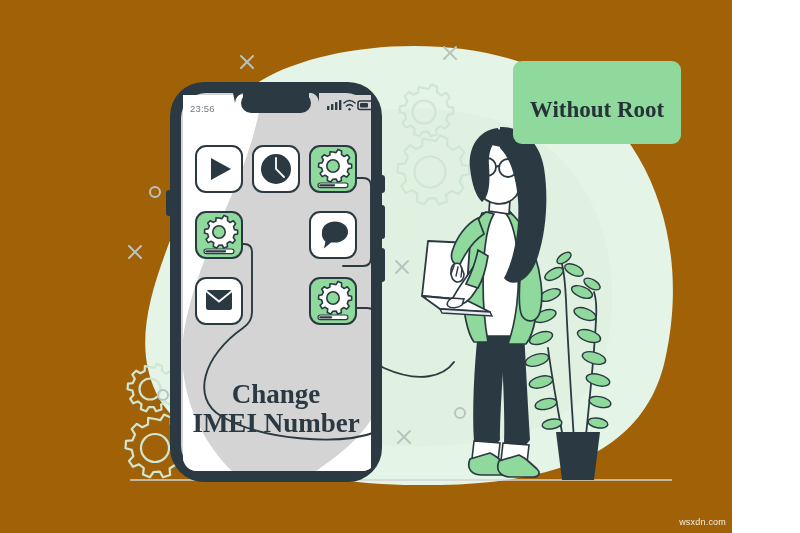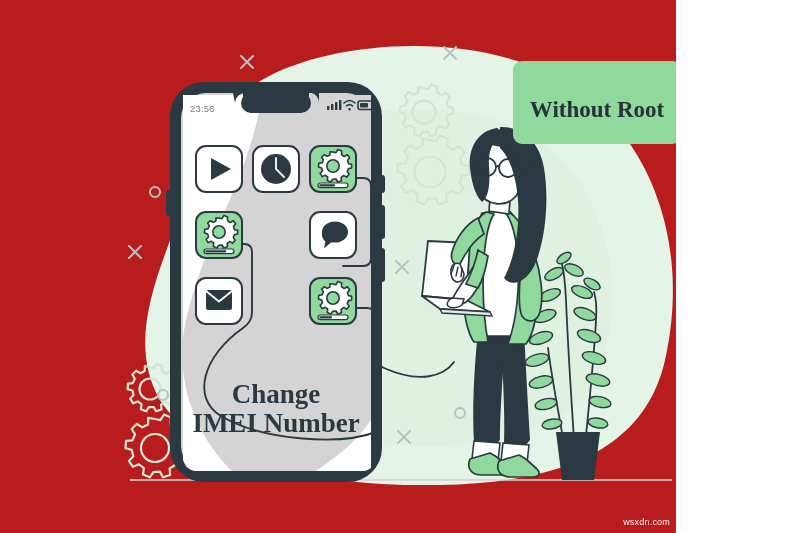--- a/index.html
+++ b/index.html
@@ -5,24 +5,24 @@
   html, body {
     margin: 0;
     padding: 0;
     background: #ffffff;
   }
   body {
     font-family: "Liberation Sans", sans-serif;
   }
   #stage {
     position: relative;
-    width: 676px;
+    width: 732px;
     height: 533px;
     overflow: hidden;
-    background: #b91c1c;
+    background: #a16207;
   }
   #art {
     position: absolute;
     inset: 0;
     width: 800px;
     height: 533px;
   }
   .wm {
     position: absolute;
     right: 6px;

